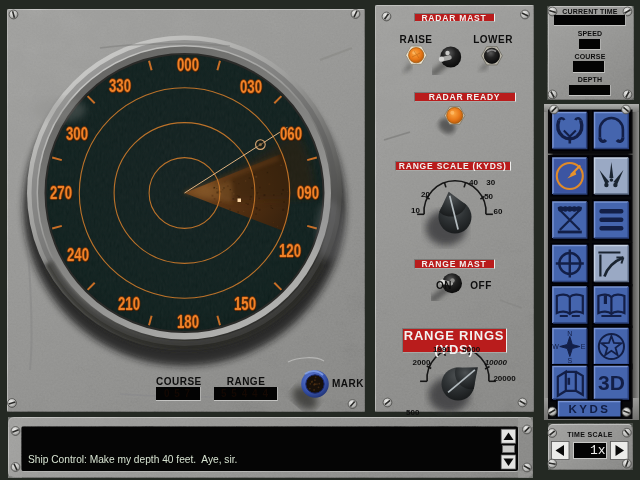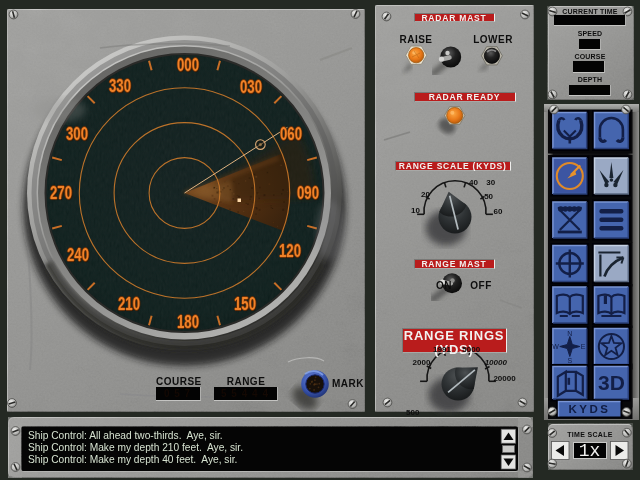--- a/index.html
+++ b/index.html
@@ -554,17 +554,15 @@
     <div class="lcd" style="left:554px;top:15px;width:72px;height:11px;"></div>
     <div class="slab" style="left:553px;top:29.5px;width:74px;font-size:7px;letter-spacing:0.2px;">SPEED</div>
     <div class="lcd" style="left:578.5px;top:38.5px;width:22px;height:11px;"></div>
     <div class="slab" style="left:553px;top:52.5px;width:74px;font-size:7px;letter-spacing:0.2px;">COURSE</div>
     <div class="lcd" style="left:572.5px;top:61px;width:32.5px;height:11.5px;"></div>
     <div class="slab" style="left:553px;top:75.5px;width:74px;font-size:7px;letter-spacing:0.2px;">DEPTH</div>
     <div class="lcd" style="left:568.5px;top:84.5px;width:42.5px;height:11.5px;"></div>
     <div class="pause">KYDS</div>
     <div class="slab" style="left:553px;top:430.5px;width:74px;font-size:7px;letter-spacing:0.3px;">TIME SCALE</div>
     <div class="lcd" style="left:572.5px;top:441.5px;width:34px;height:17px;border:1px solid #c8c8c6;">
-      <span style="color:#f0f0ee;font-family:'Liberation Mono',monospace;font-size:18px;line-height:16px;display:block;text-align:center;">1x</span>
+      <span style="color:#f0f0ee;font-family:'Liberation Mono',monospace;font-size:13px;line-height:16px;display:block;text-align:right;">1x</span>
     </div>
-    <div class="ctext" style="top:429.5px;">Ship Control: All ahead two-thirds.&nbsp; Aye, sir.</div>
-    <div class="ctext" style="top:441.8px;">Ship Control: Make my depth 210 feet.&nbsp; Aye, sir.</div>
     <div class="ctext" style="top:453.8px;">Ship Control: Make my depth 40 feet.&nbsp; Aye, sir.</div>
 </div>
 </body></html>

